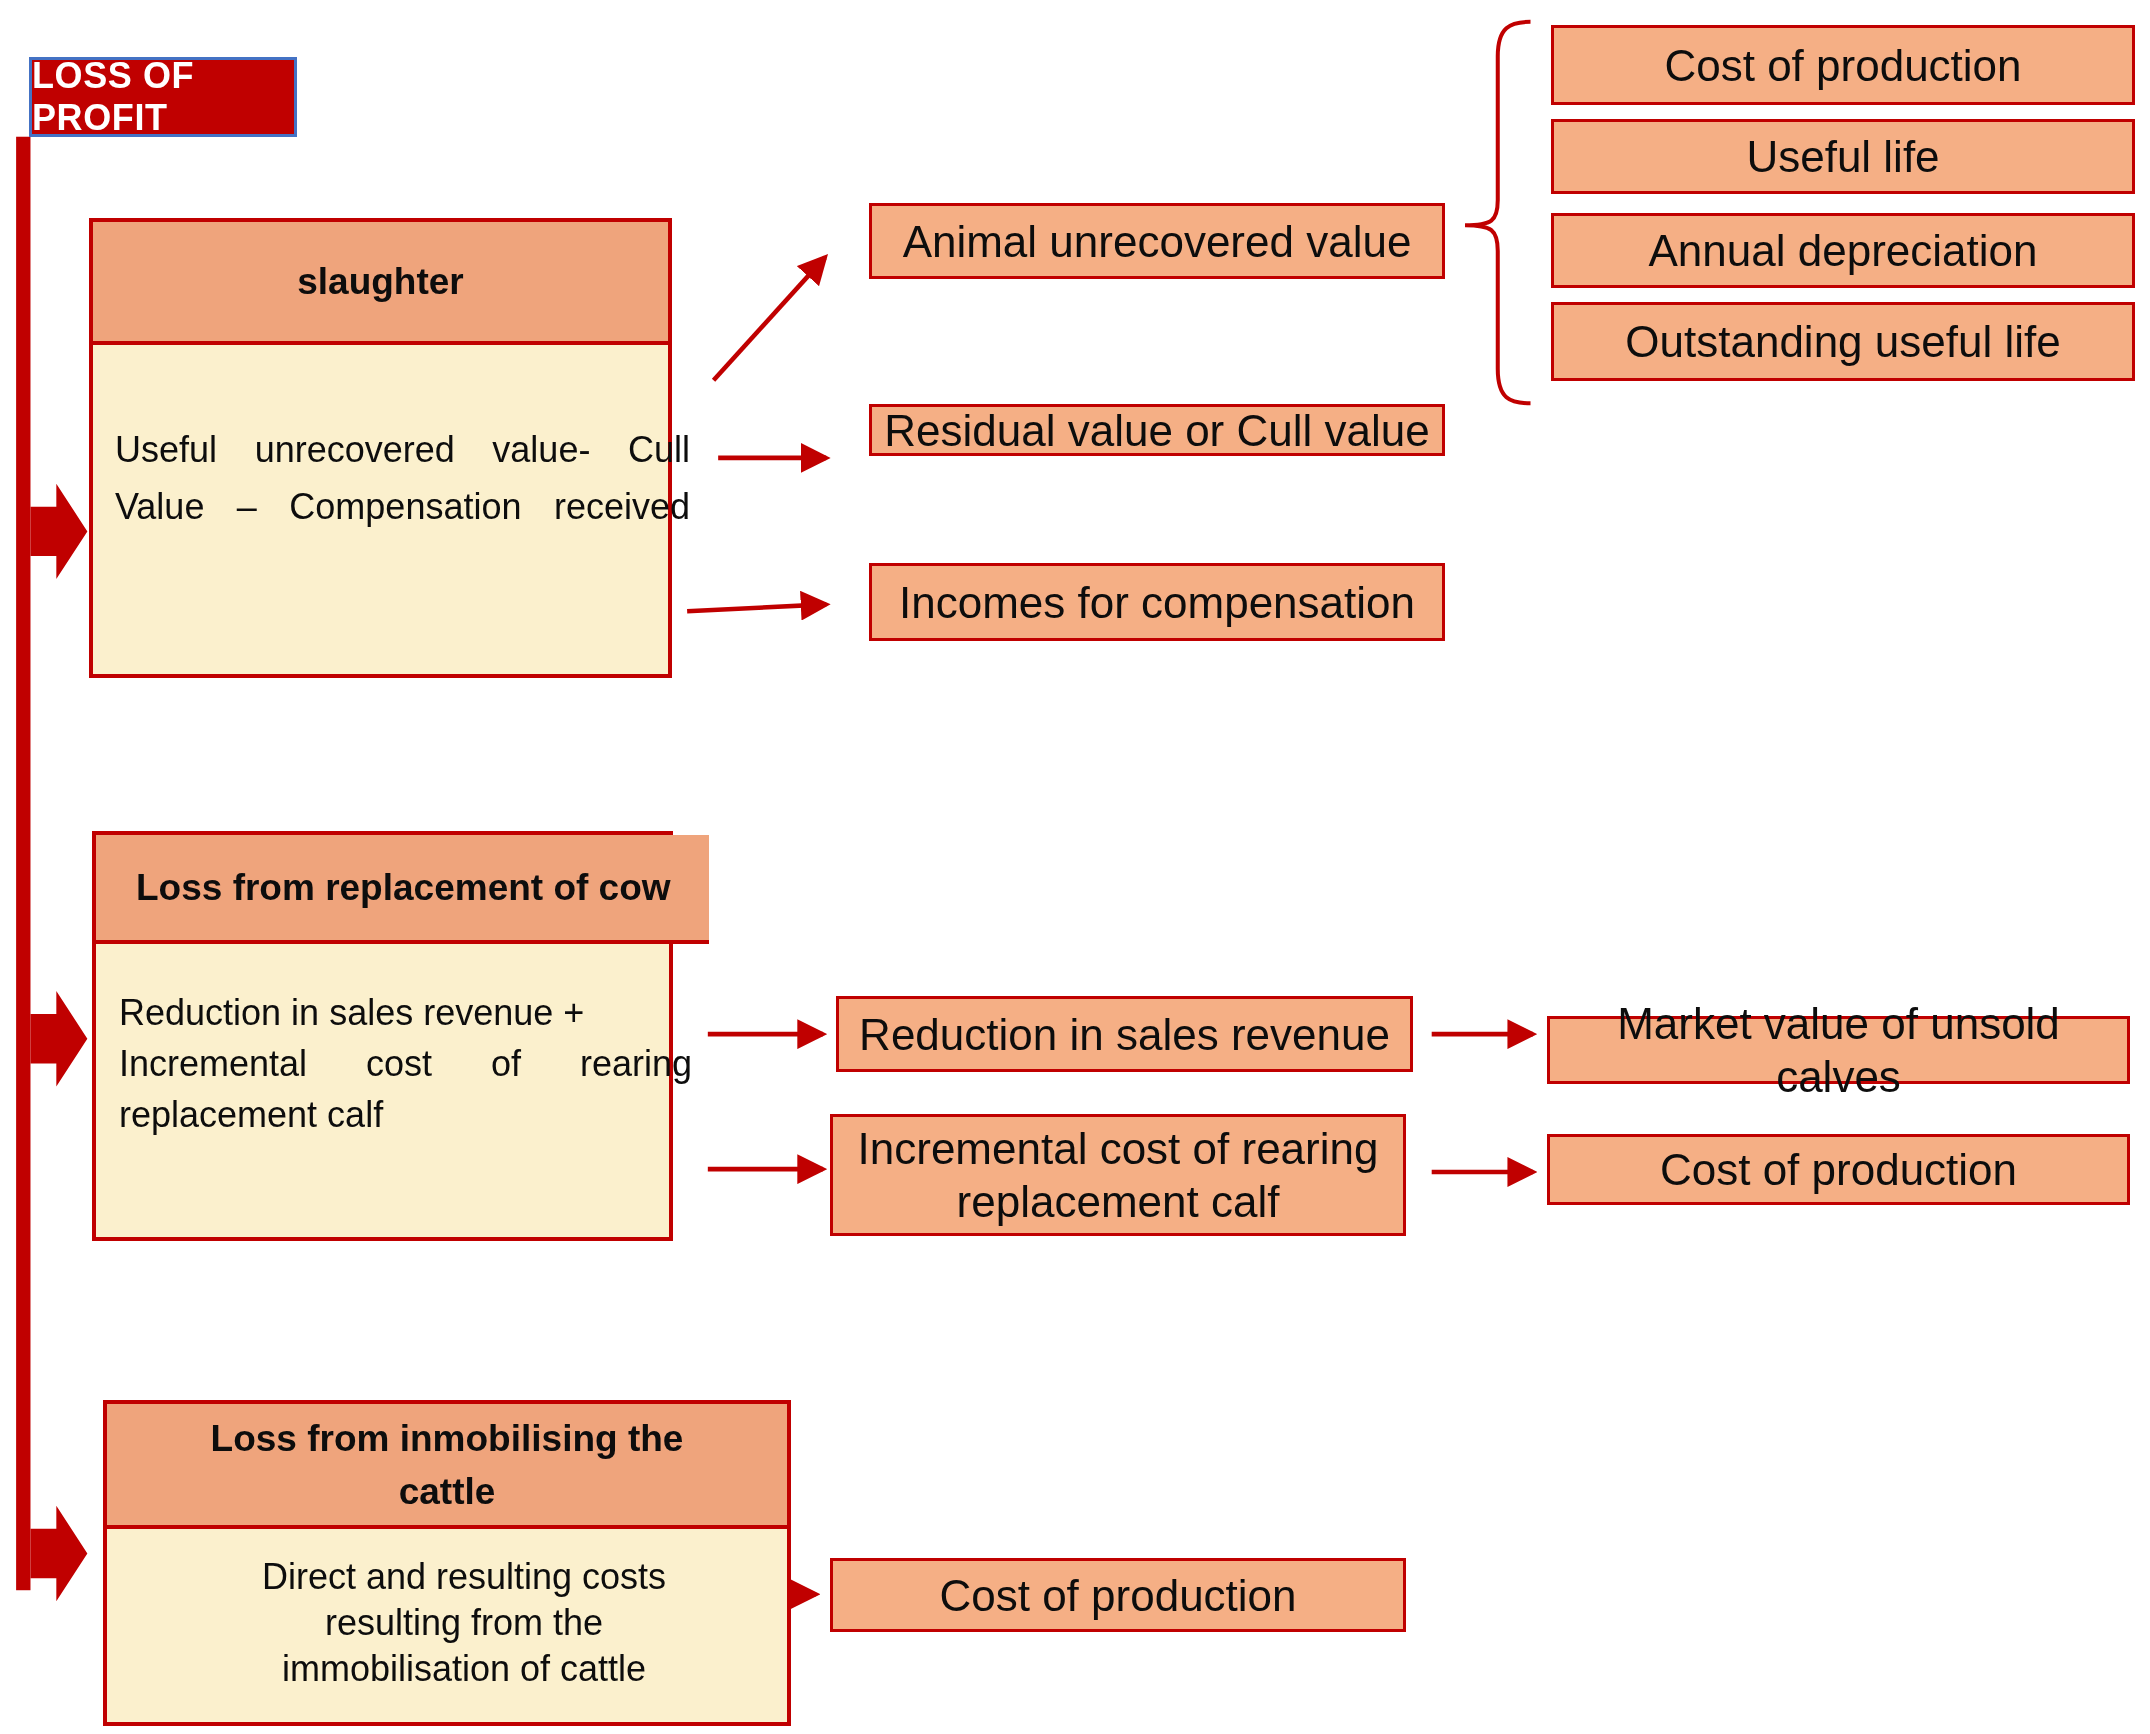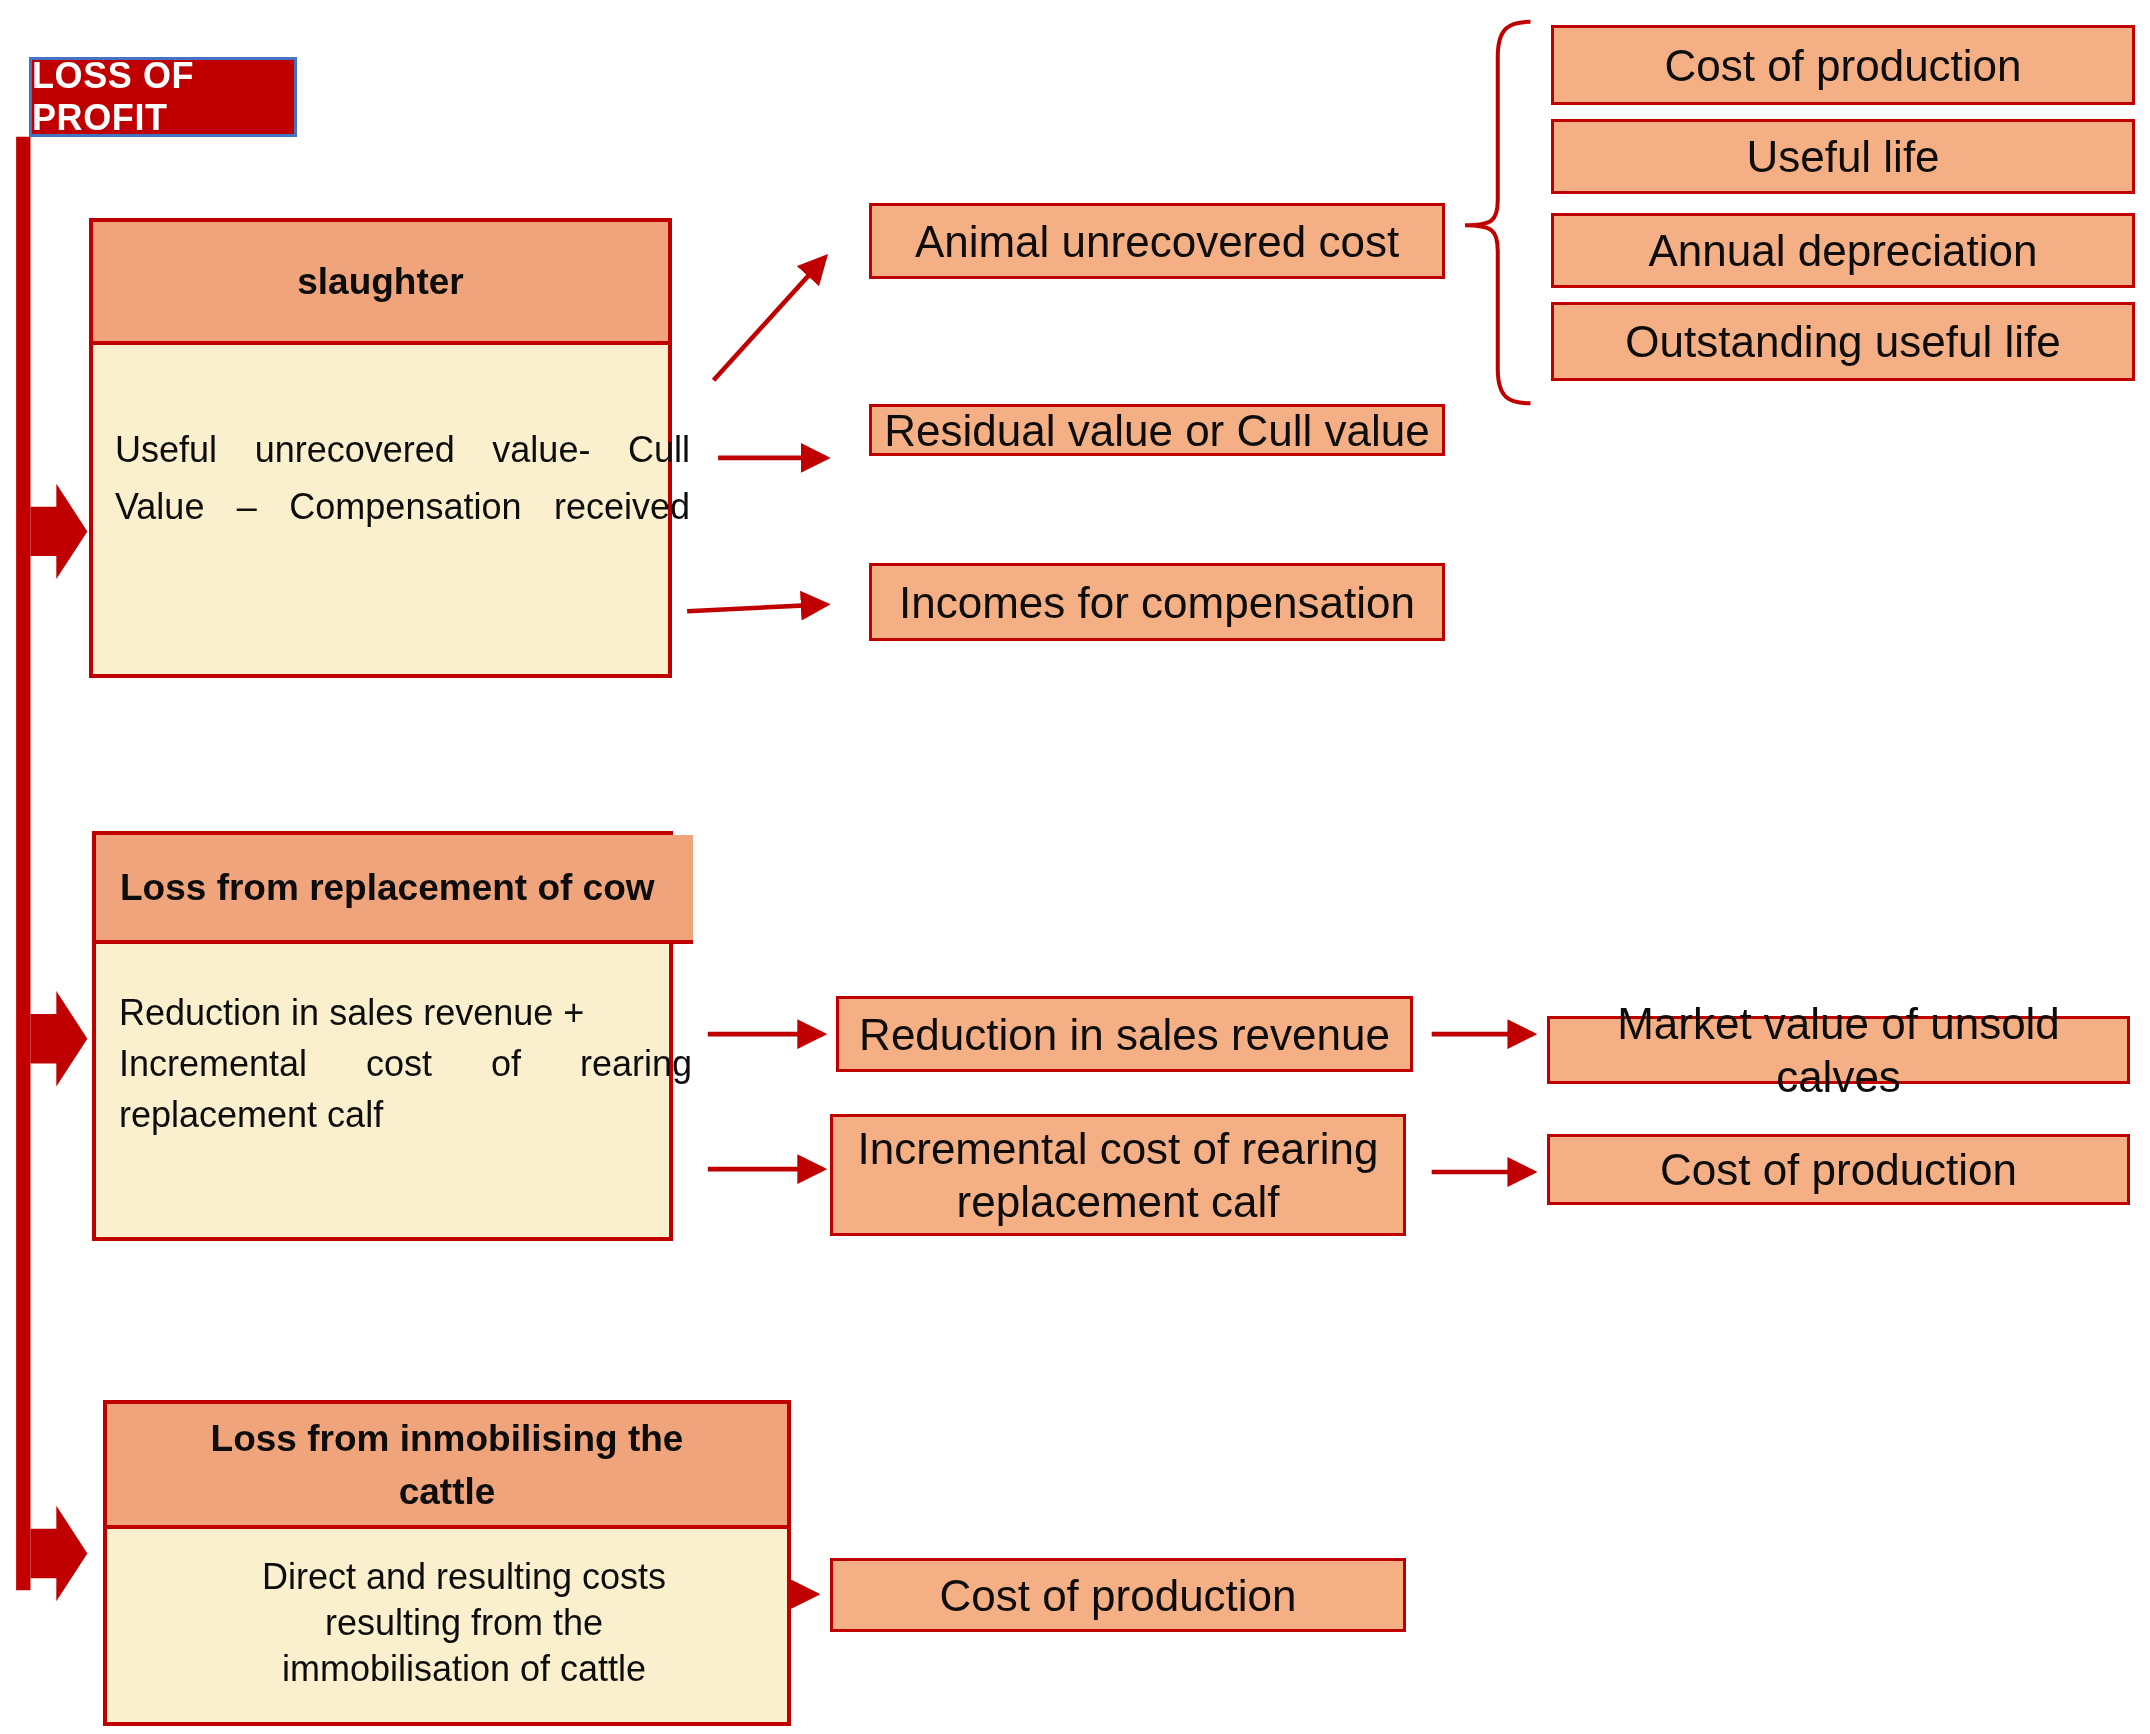--- a/index.html
+++ b/index.html
@@ -21,21 +21,21 @@
     color:#ffffff;font-weight:bold;font-size:36px;letter-spacing:0.6px;
   }
 
   .main-box{border:4.6px solid #C00000;background:#FBF0CD;}
   .main-header{
     position:absolute;left:0;top:0;width:100%;
     background:#EFA47C;border-bottom:4px solid #C00000;
     display:flex;flex-direction:column;align-items:center;justify-content:center;
     font-weight:bold;font-size:37px;line-height:53px;text-align:center;
   }
-  .main-header.left{align-items:flex-start;text-align:left;padding-left:24px;}
+  .main-header.left{align-items:flex-start;text-align:left;padding-left:40px;}
   .main-body{position:absolute;left:0;width:100%;font-size:36px;}
 
   .just{text-align:justify;text-align-last:justify;}
   .line{display:block;}
 
   .s1-body{top:124px;padding:75px 23px 0 22px;line-height:57px;}
   .s2-body{top:105px;padding:47px 24px 0 23px;line-height:51px;}
   .s3-body{top:121px;padding:29px 17px 0 17px;line-height:46px;text-align:center;}
 
   .small-box{
@@ -84,21 +84,21 @@
     <div class="main-header" style="height:119px;">
       <span class="line">slaughter</span>
     </div>
     <div class="main-body s1-body">
       <span class="line just">Useful unrecovered value- Cull</span>
       <span class="line just">Value – Compensation received</span>
     </div>
   </div>
 
   <div class="abs small-box" style="left:869px;top:203px;width:576px;height:76px;">
-    <span>Animal unrecovered cost</span>
+    <span>Animal unrecovered value</span>
   </div>
   <div class="abs small-box" style="left:869px;top:404px;width:576px;height:52px;">
     <span>Residual value or Cull value</span>
   </div>
   <div class="abs small-box" style="left:869px;top:563px;width:576px;height:78px;">
     <span>Incomes for compensation</span>
   </div>
 
   <div class="abs small-box" style="left:1551px;top:25px;width:584px;height:80px;">
     <span>Cost of production</span>

